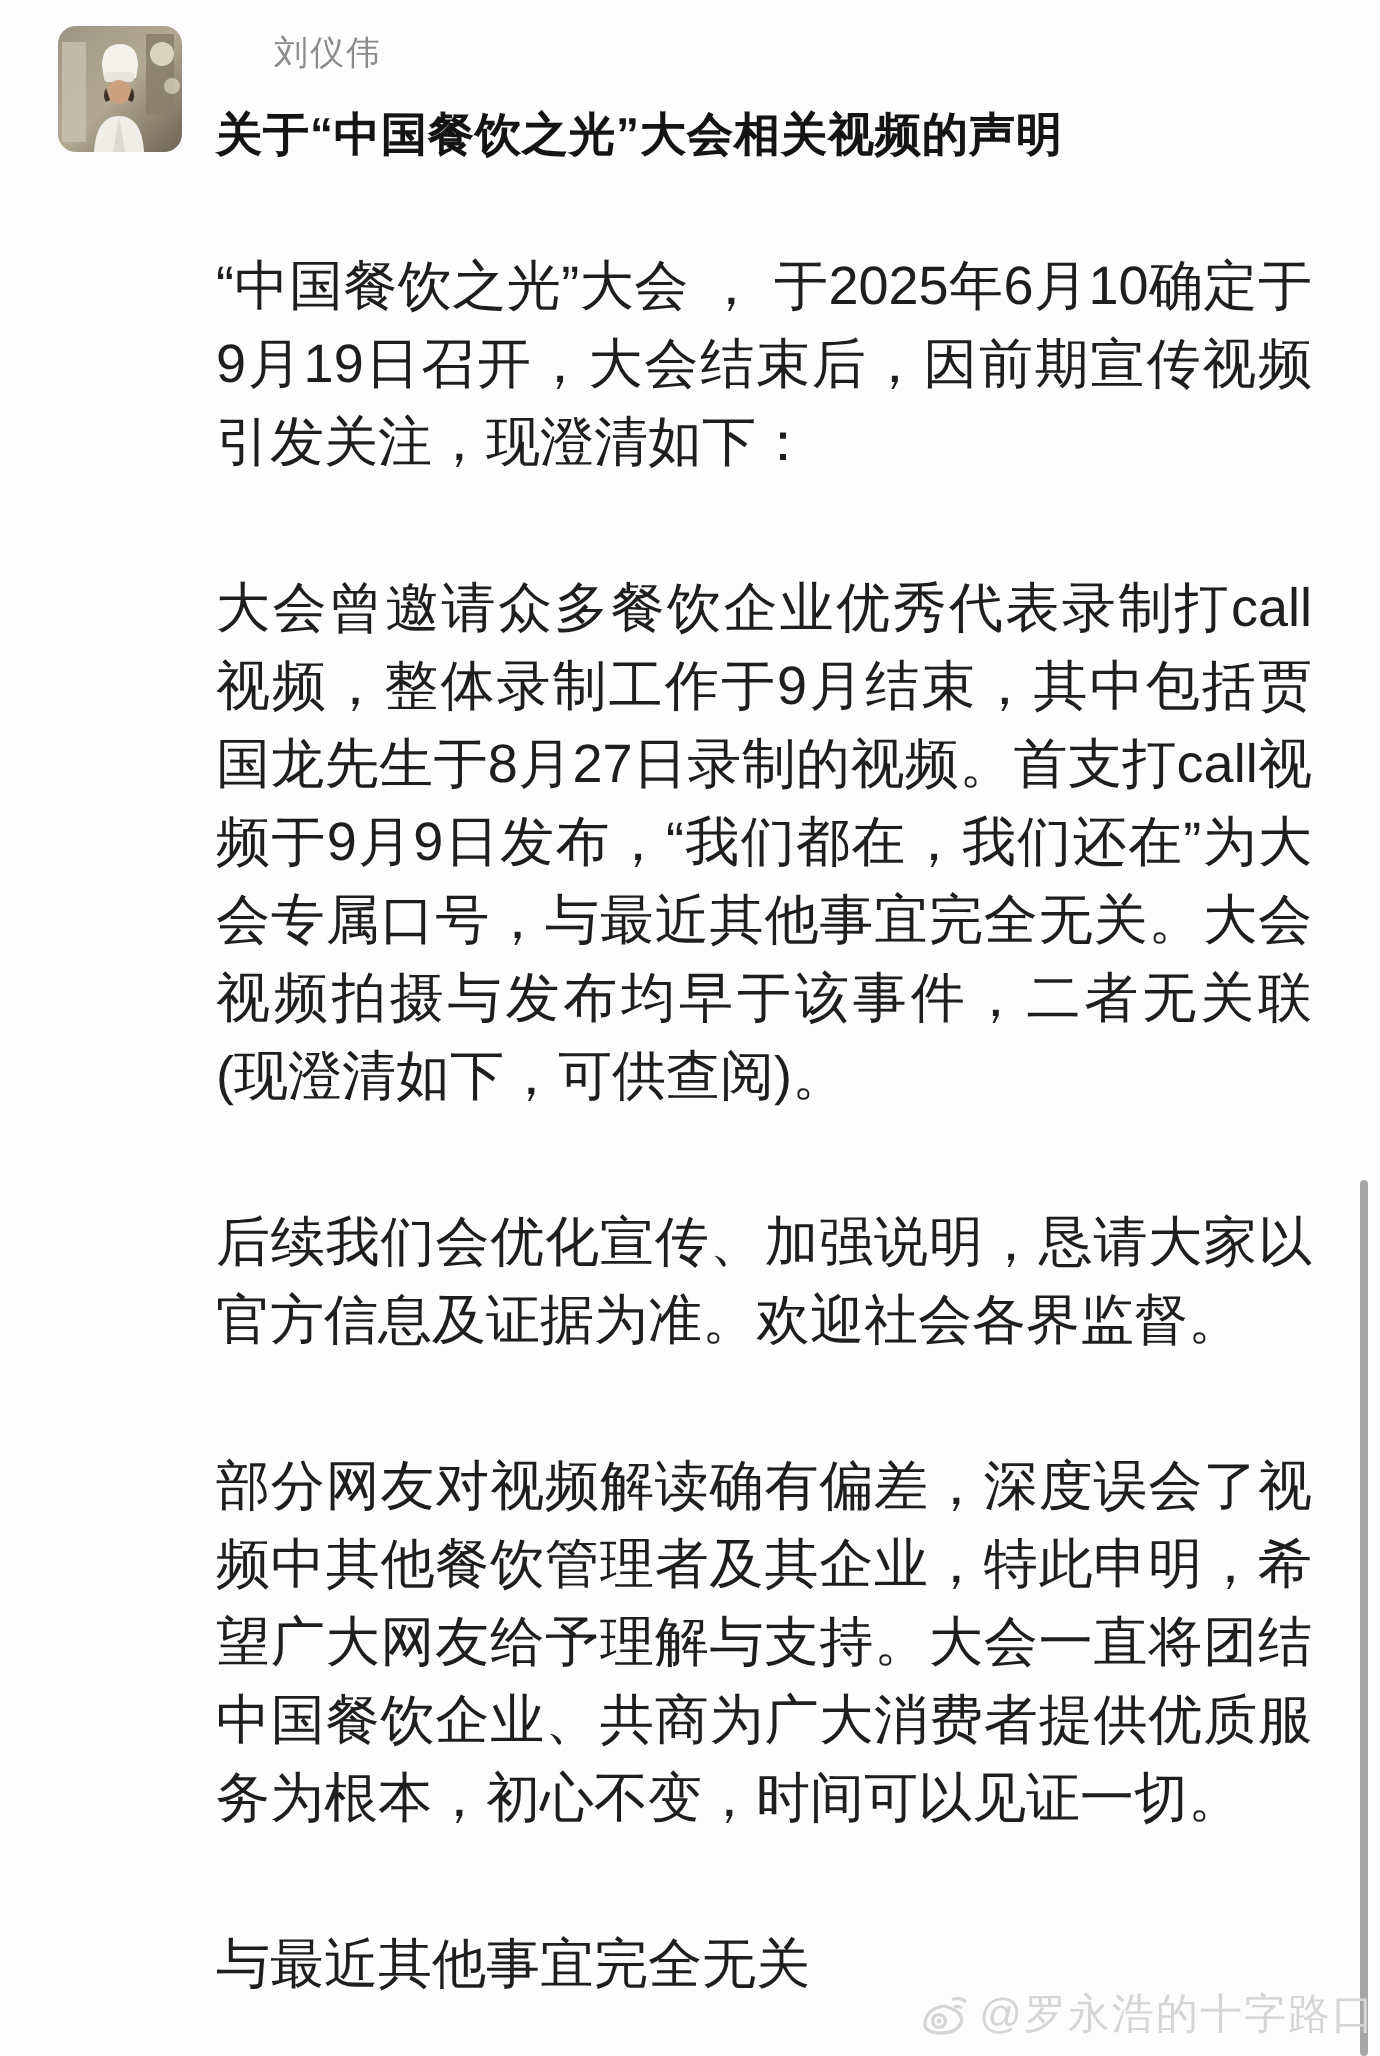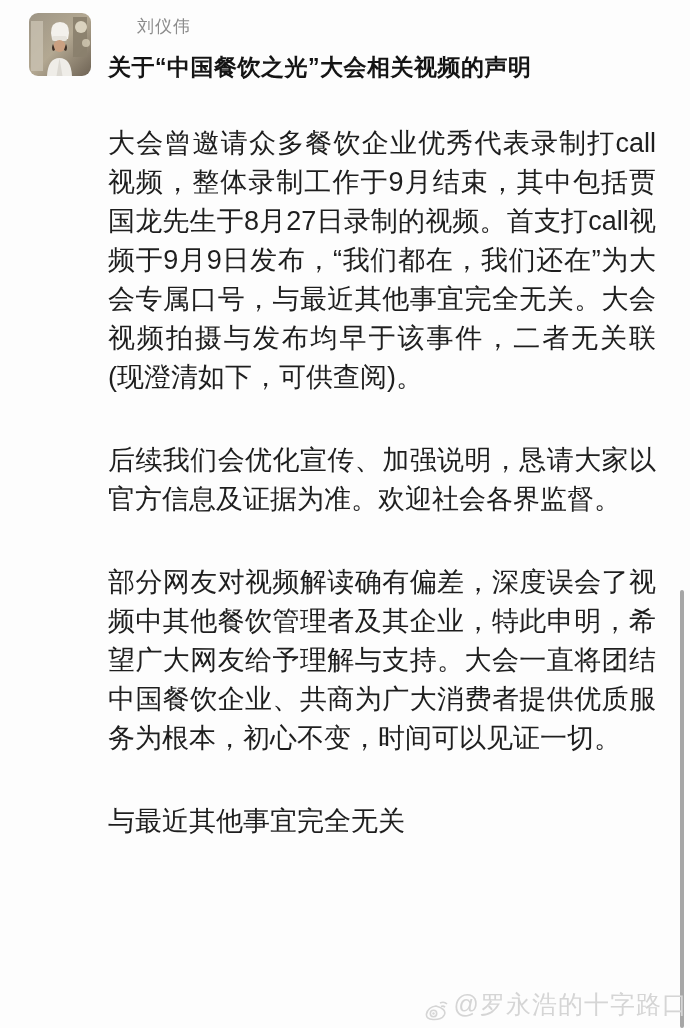--- a/index.html
+++ b/index.html
@@ -57,24 +57,24 @@
     text-align: justify;
     overflow-wrap: break-word;
   }
   .content p { margin: 0 0 44px 0; }
   .content p:last-child { margin-bottom: 0; }
   .watermark {
     position: absolute;
     right: 2px;
     bottom: 7px;
     display: flex;
-    align-items: flex-end;
+    align-items: center;
     gap: 4px;
     color: #d5d5d5;
-    font-size: 25px;
+    font-size: 21px;
     letter-spacing: 1px;
     user-select: none;
     margin-top: 36px;
   }
   .watermark svg { display: block; }
   .scrollbar-thumb {
     position: absolute;
     left: 680px;
     top: 590px;
     width: 4px;
@@ -113,20 +113,21 @@
       <path d="M18 63 q1-18 12.5-18 q11.5 0 12.5 18 z" fill="#efede8"></path>
       <path d="M30.5 45 l3 18 h-6 z" fill="#dcd9d2"></path>
     </svg>
   </span>
 
   <div class="username">刘仪伟</div>
 
   <h1 class="post-title">关于“中国餐饮之光”大会相关视频的声明</h1>
 
   <div class="content">
+    <p>“中国餐饮之光”大会 ， 于2025年6月10确定于9月19日召开，大会结束后，因前期宣传视频引发关注，现澄清如下：</p>
     <p>大会曾邀请众多餐饮企业优秀代表录制打call视频，整体录制工作于9月结束，其中包括贾国龙先生于8月27日录制的视频。首支打call视频于9月9日发布，“我们都在，我们还在”为大会专属口号，与最近其他事宜完全无关。大会视频拍摄与发布均早于该事件，二者无关联 (现澄清如下，可供查阅)。</p>
     <p>后续我们会优化宣传、加强说明，恳请大家以官方信息及证据为准。欢迎社会各界监督。</p>
     <p>部分网友对视频解读确有偏差，深度误会了视频中其他餐饮管理者及其企业，特此申明，希望广大网友给予理解与支持。大会一直将团结中国餐饮企业、共商为广大消费者提供优质服务为根本，初心不变，时间可以见证一切。</p>
     <p>与最近其他事宜完全无关</p>
   </div>
 
   <div class="scrollbar-thumb"></div>
 
   <div class="watermark">
     <svg width="26" height="22" viewBox="0 0 26 22" xmlns="http://www.w3.org/2000/svg">

